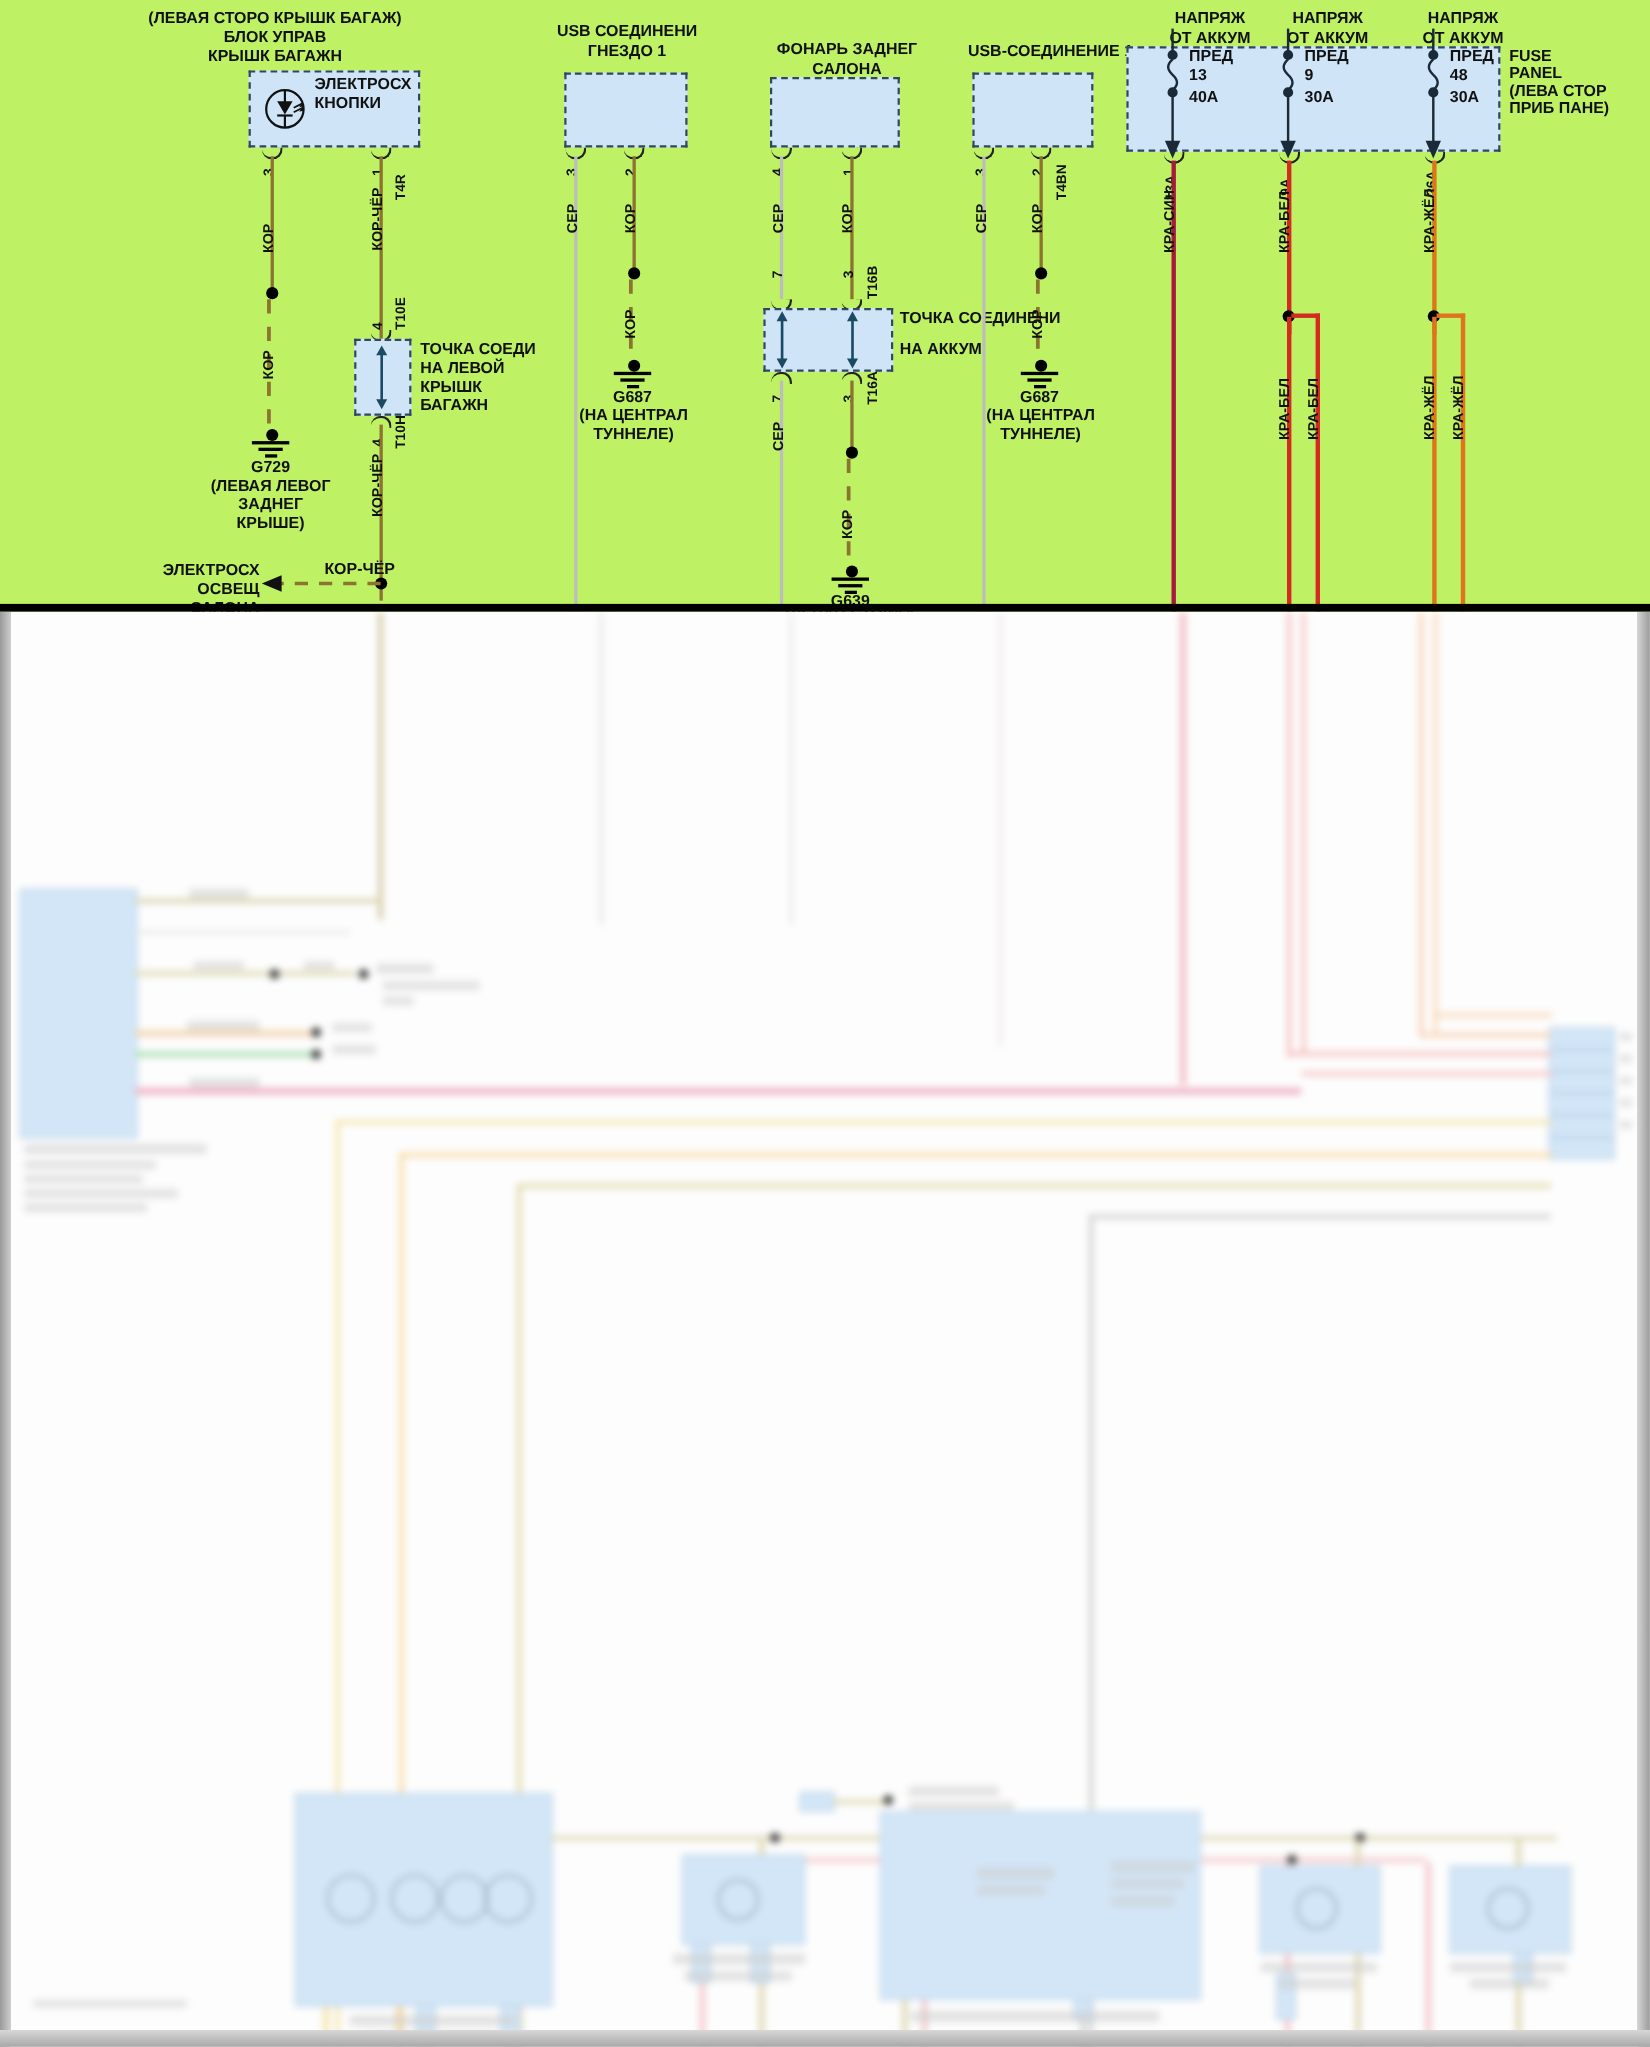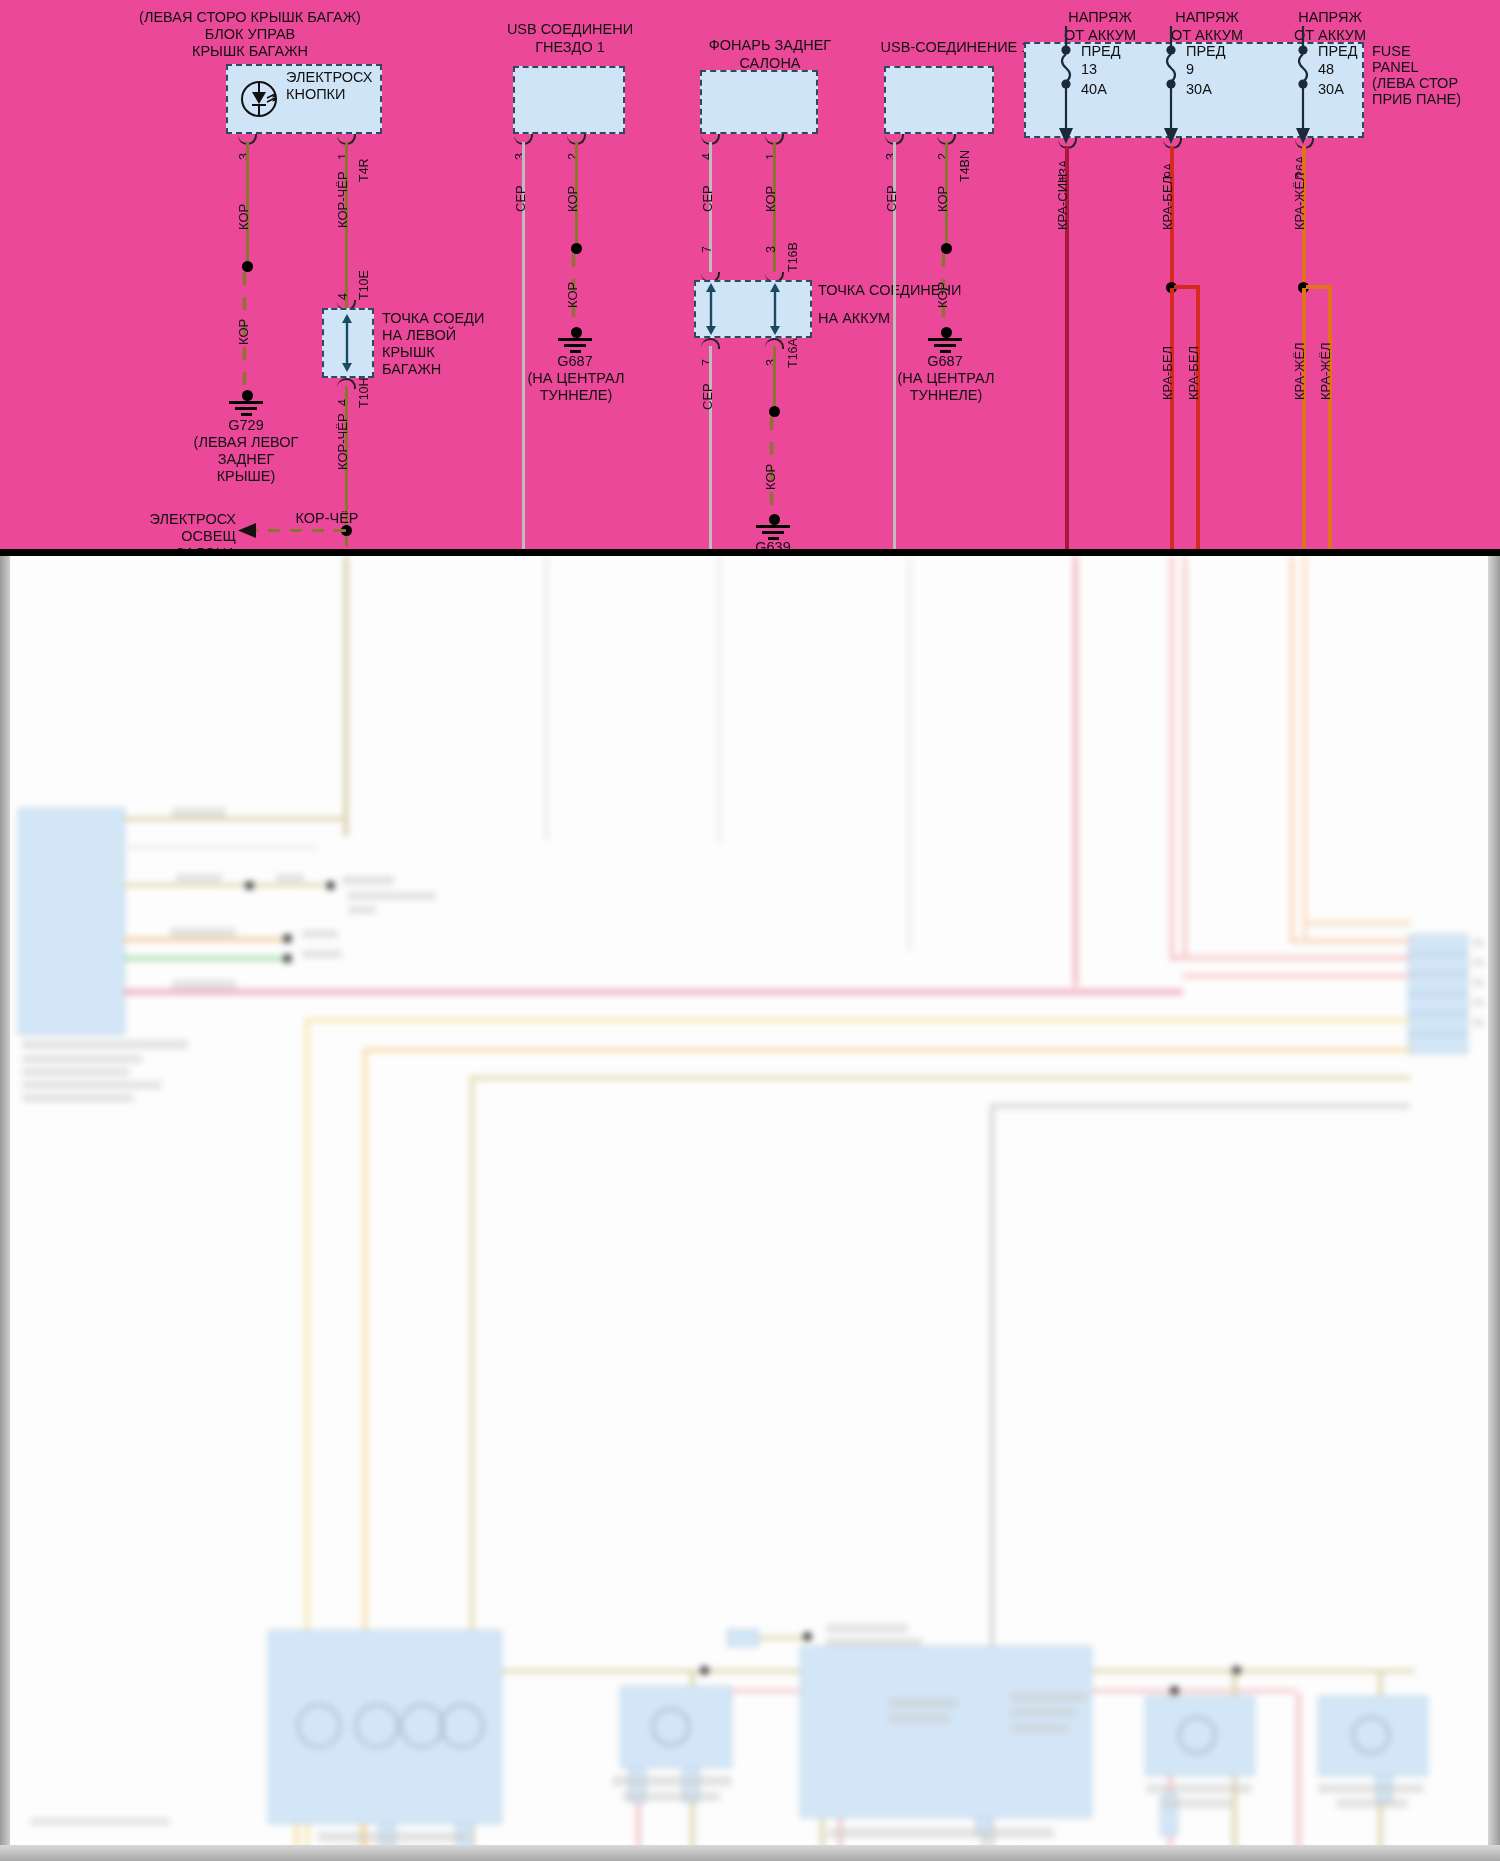--- a/index.html
+++ b/index.html
@@ -7,21 +7,21 @@
   #page{position:relative;width:1500px;height:1861px;background:#ffffff;overflow:hidden;}
 
   
   .frame-left{position:absolute;left:0;top:555px;width:10px;height:1306px;background:linear-gradient(to right,#9a9a9a,#cfcfcf);}
   .frame-right{position:absolute;right:0;top:555px;width:12px;height:1306px;background:linear-gradient(to left,#9a9a9a,#d8d8d8);}
   .frame-bottom{position:absolute;left:0;bottom:0;width:1500px;height:16px;background:linear-gradient(to bottom,#d9d9d9,#a8a8a8);}
   .topbar{position:absolute;left:0;top:0;width:1500px;height:6px;background:#000;}
   .topbar2{position:absolute;left:0;top:549px;width:1500px;height:7px;background:#000;}
 
   
-  .sharp{position:absolute;left:0;top:0;width:1500px;height:556px;background:#ec4899;overflow:hidden;}
+  .sharp{position:absolute;left:0;top:0;width:1500px;height:556px;background:#bef264;overflow:hidden;font-weight:bold;}
 
   .mod{position:absolute;background:#cfe4f7;border:2px dashed #31475c;box-sizing:border-box;}
 
   .lbl{position:absolute;font-size:14.5px;color:#111;line-height:15.5px;text-align:center;white-space:nowrap;}
   .lbl.l{text-align:left;}
   .lbl.r{text-align:right;}
 
   .vlbl{position:absolute;font-size:13px;color:#111;white-space:nowrap;
         transform-origin:0 0;transform:rotate(-90deg);}
   .pin{position:absolute;font-size:12.5px;color:#111;white-space:nowrap;

